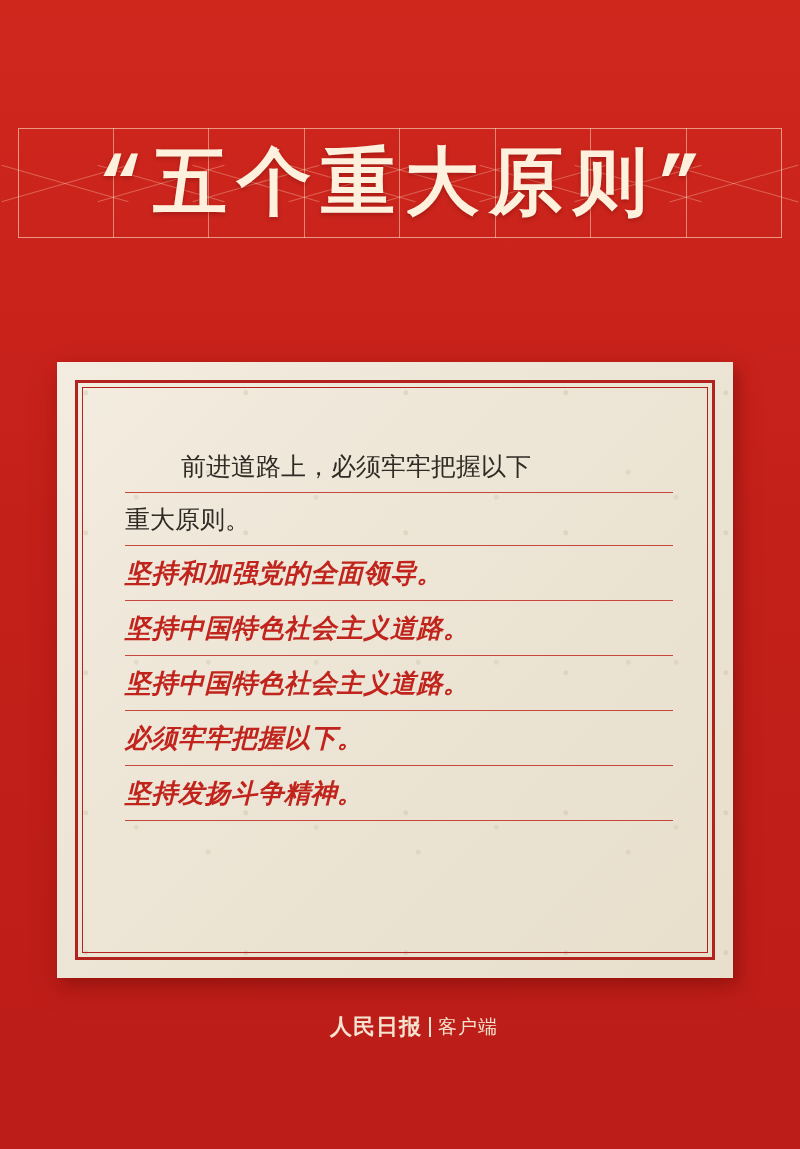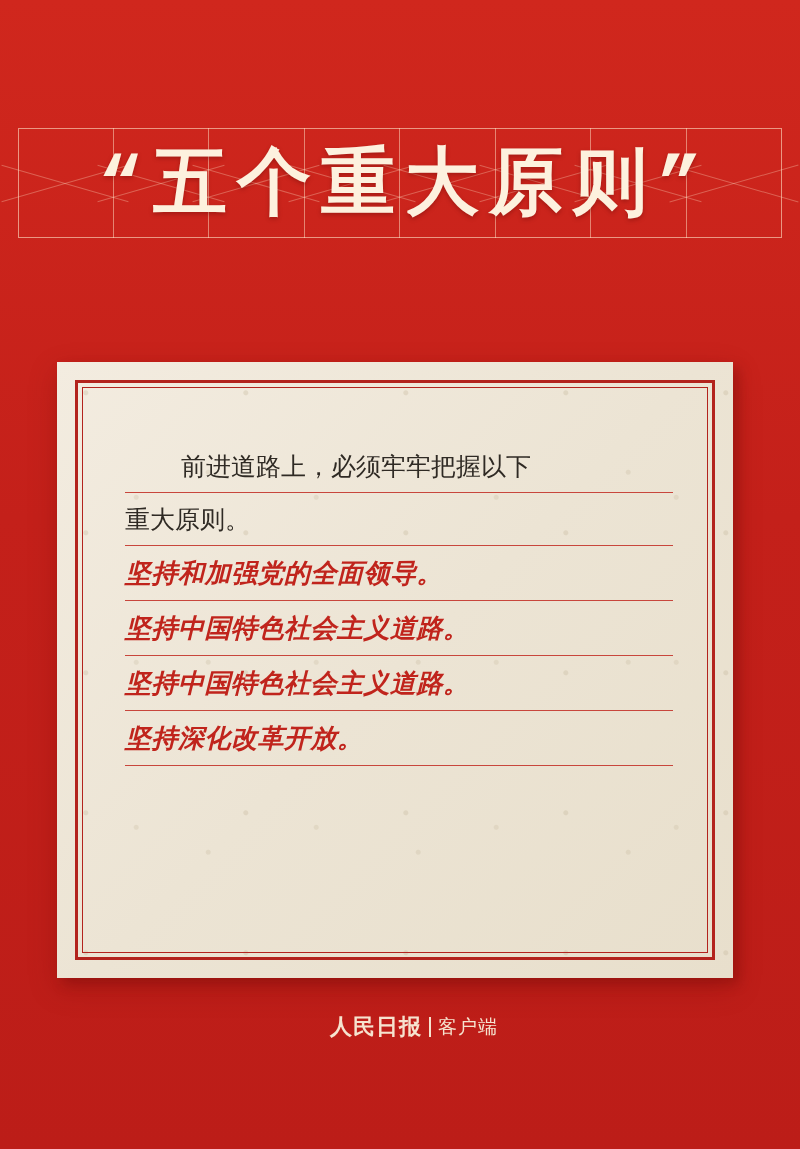--- a/index.html
+++ b/index.html
@@ -220,21 +220,22 @@
     <div class="card-content">
       <div class="lede">
         <span class="l1">前进道路上，必须牢牢把握以下</span>
         <span class="l2">重大原则。</span>
       </div>
 
       <ul class="principles">
         <li>坚持和加强党的全面领导。</li>
         <li>坚持中国特色社会主义道路。</li>
         <li>坚持中国特色社会主义道路。</li>
-        <li>坚持深化改革开放。</li>
+        <li>必须牢牢把握以下。</li>
+        <li>坚持发扬斗争精神。</li>
       </ul>
     </div>
   </div>
 
   <div class="footer">
     <span class="brand">人民日报</span>
     <span class="sep"></span>
     <span class="sub">客户端</span>
   </div>
 

